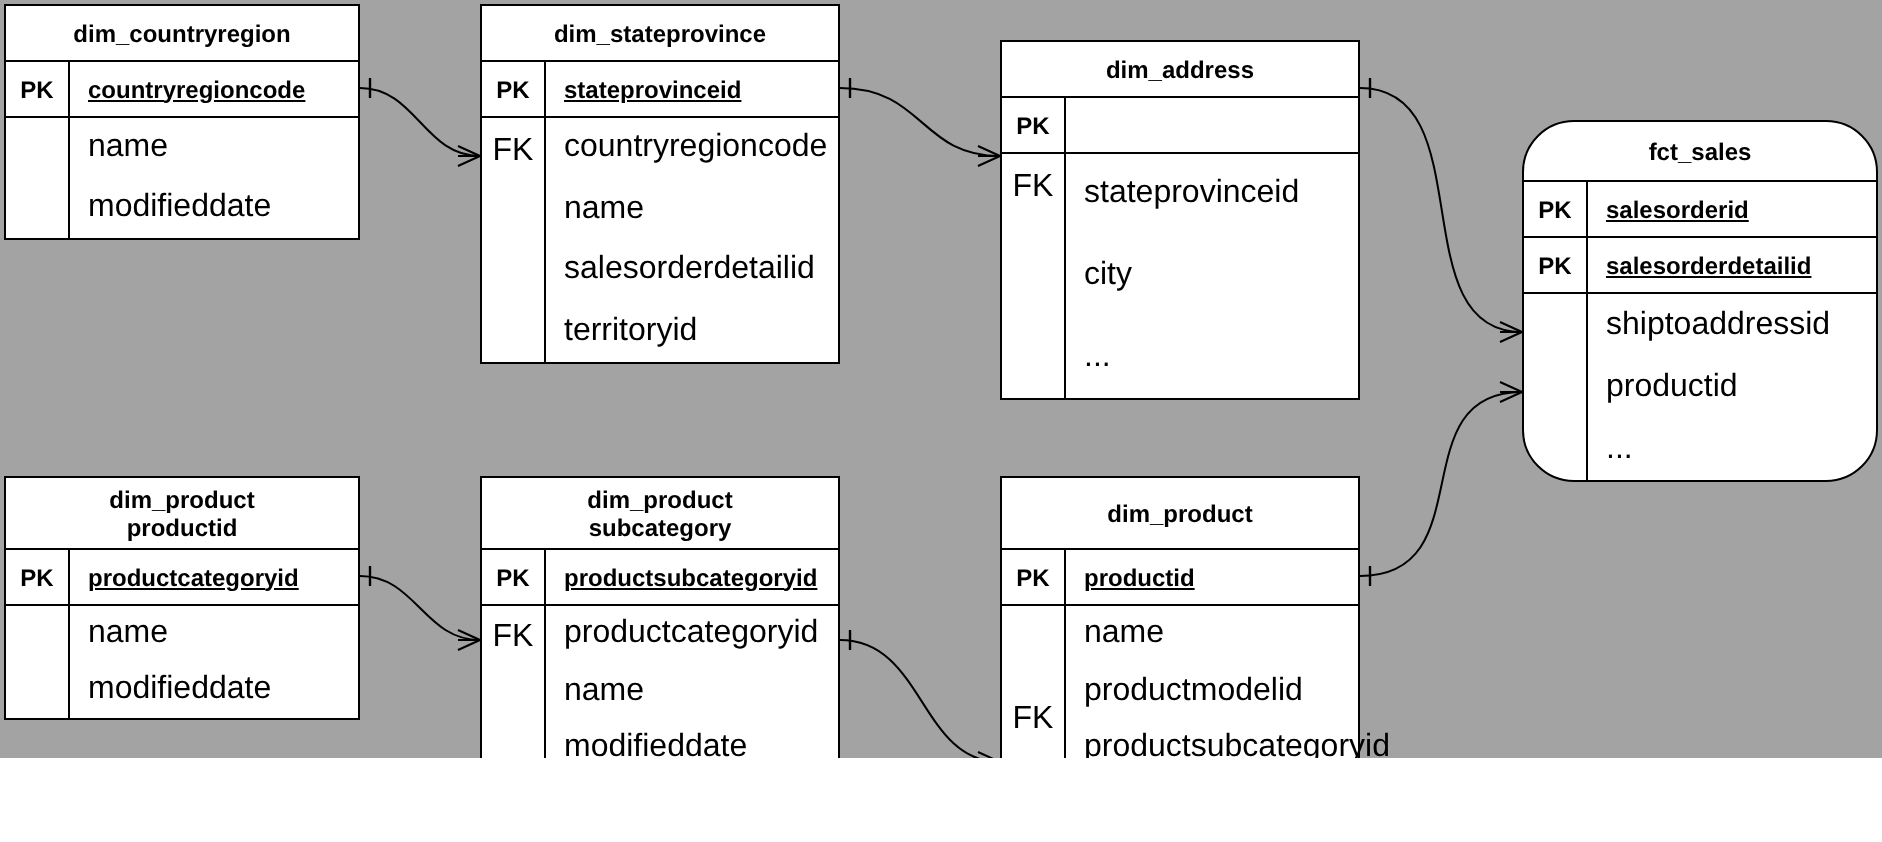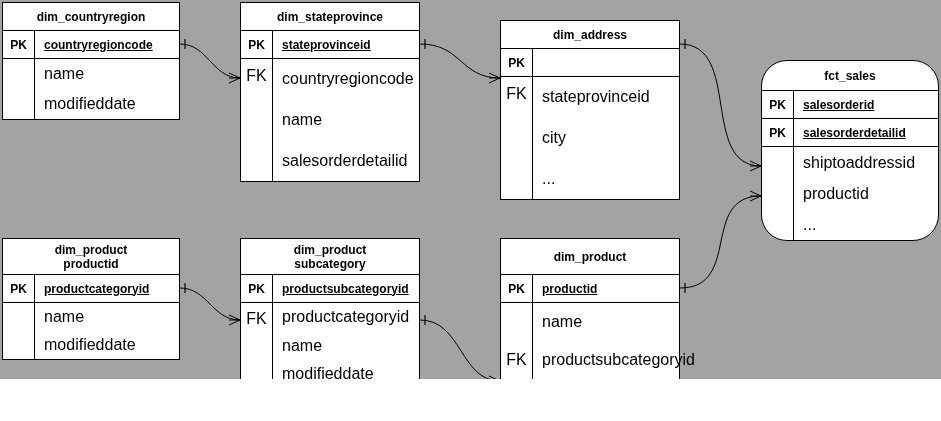--- a/index.html
+++ b/index.html
@@ -181,20 +181,21 @@
         <div class="row divider-below" style="height: 28px; flex: 0 0 28px;">
           <div class="key-cell bold">PK</div>
           <div class="field-cell pk">stateprovinceid</div>
         </div>
         <div class="body-block">
           <div class="body-key-col" style="align-items: flex-start; padding-top: 8px;">FK</div>
           <div class="body-rows">
             <div class="arow">countryregioncode</div>
             <div class="arow">name</div>
             <div class="arow">salesorderdetailid</div>
+            <div class="arow">territoryid</div>
           </div>
         </div>
       </div>
       <div class="entity" style="left: 500px; top: 2px; width: 180px; height: 180px; margin-top: 18px;">
         <div class="entity-title" style="height: 28px; flex: 0 0 28px;">
           <span class="tline">dim_address</span>
         </div>
         <div class="row divider-below" style="height: 28px; flex: 0 0 28px;">
           <div class="key-cell bold">PK</div>
         </div>
@@ -269,19 +270,20 @@
           <span class="tline">dim_product</span>
         </div>
         <div class="row divider-below" style="height: 28px; flex: 0 0 28px;">
           <div class="key-cell bold">PK</div>
           <div class="field-cell pk">productid</div>
         </div>
         <div class="body-block">
           <div class="body-key-col">FK</div>
           <div class="body-rows">
             <div class="arow">name</div>
+            <div class="arow">productmodelid</div>
             <div class="arow">productsubcategoryid</div>
             <div class="arow">...</div>
           </div>
         </div>
       </div>
     </div>
 </div>
 
 </body></html>

